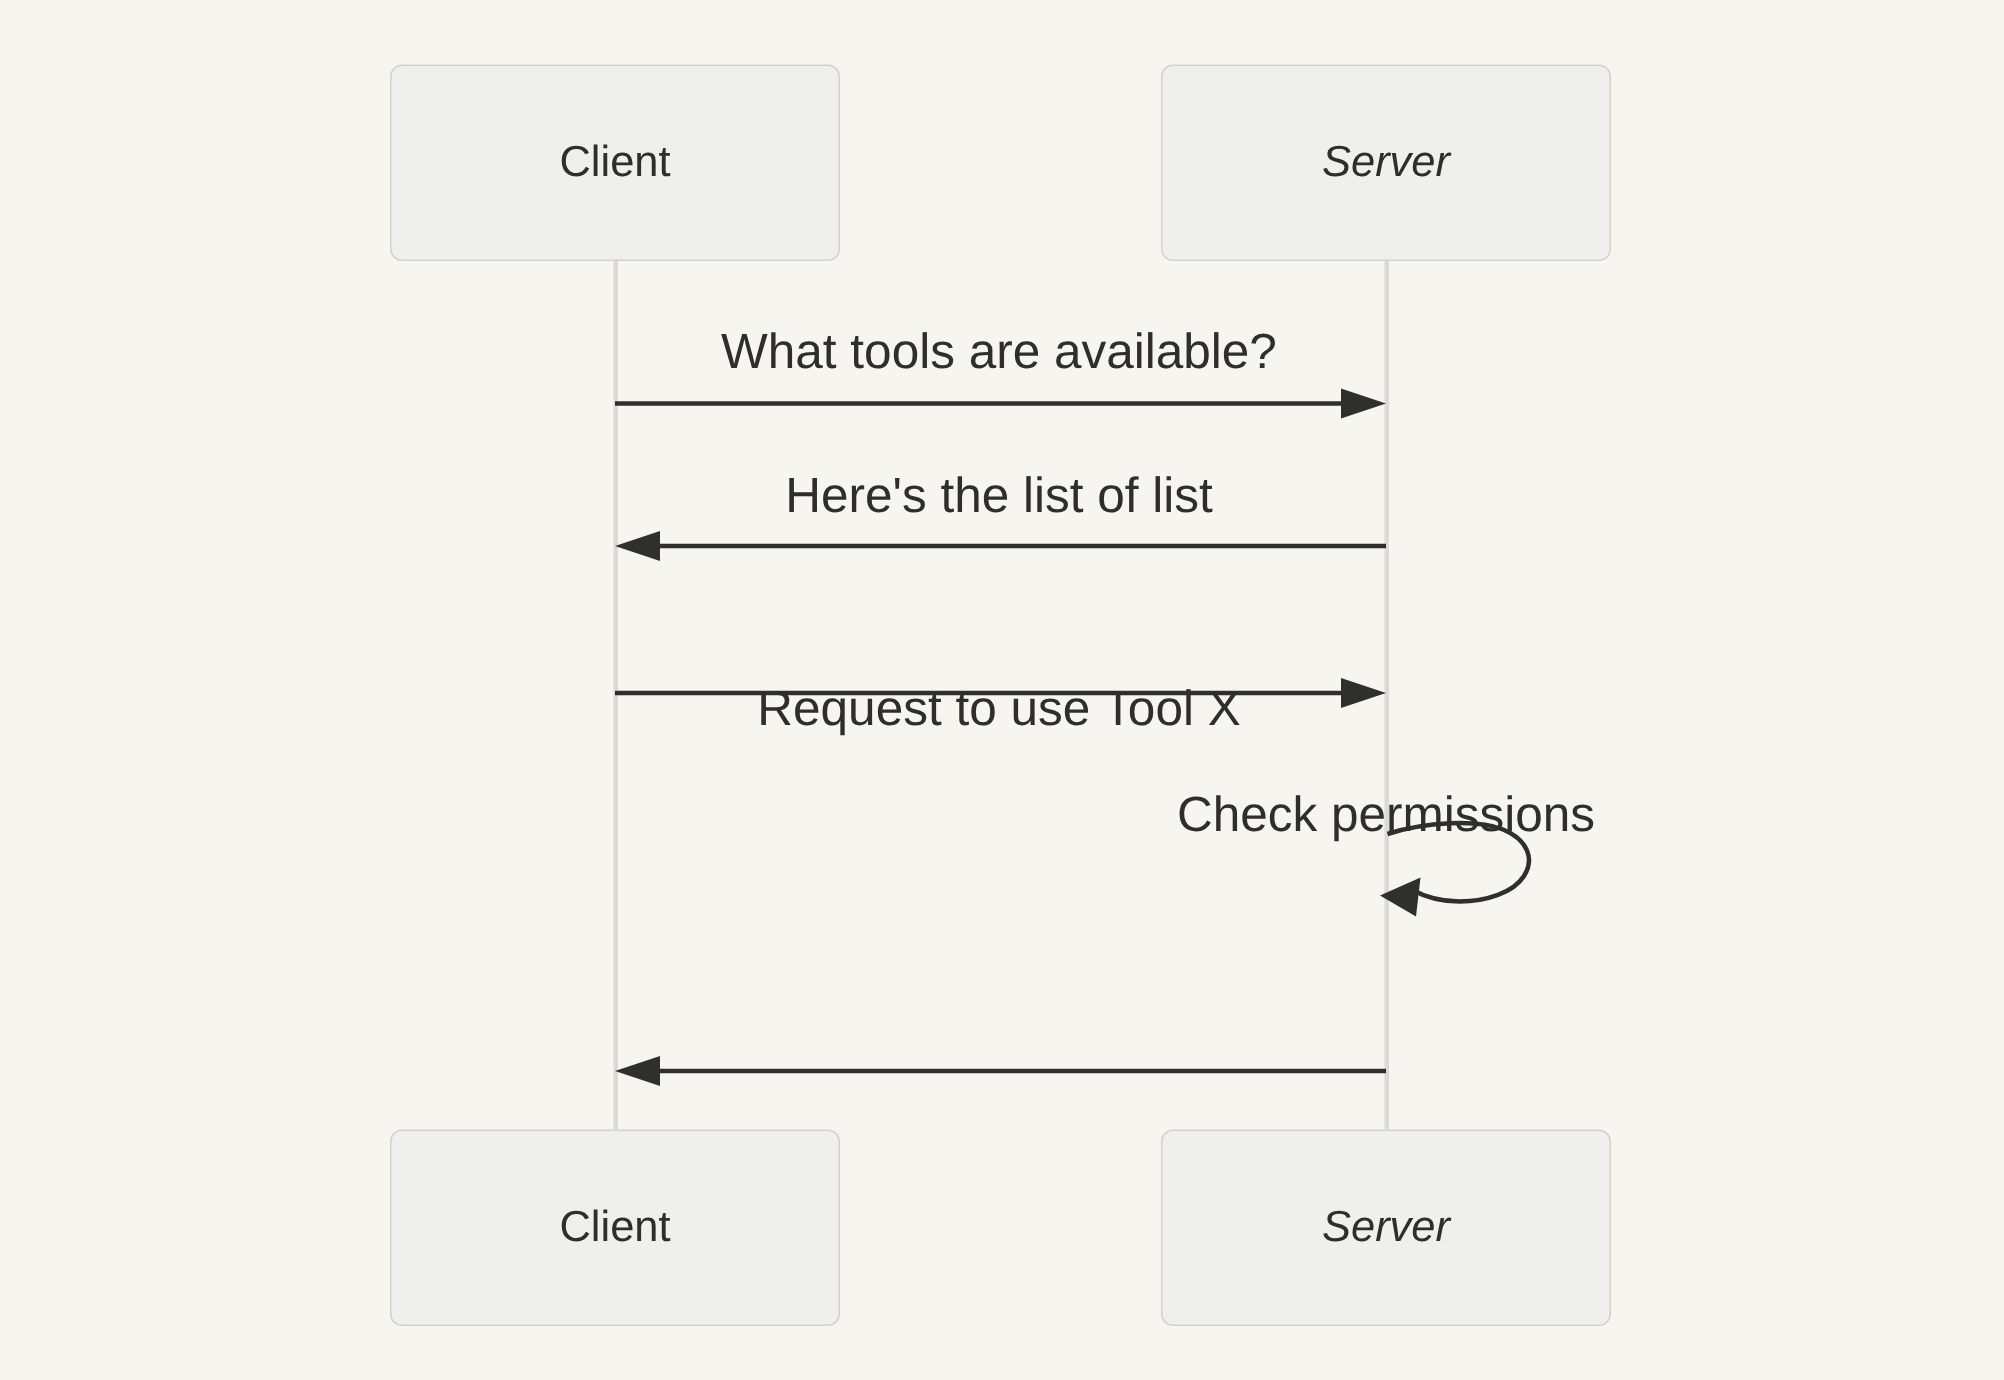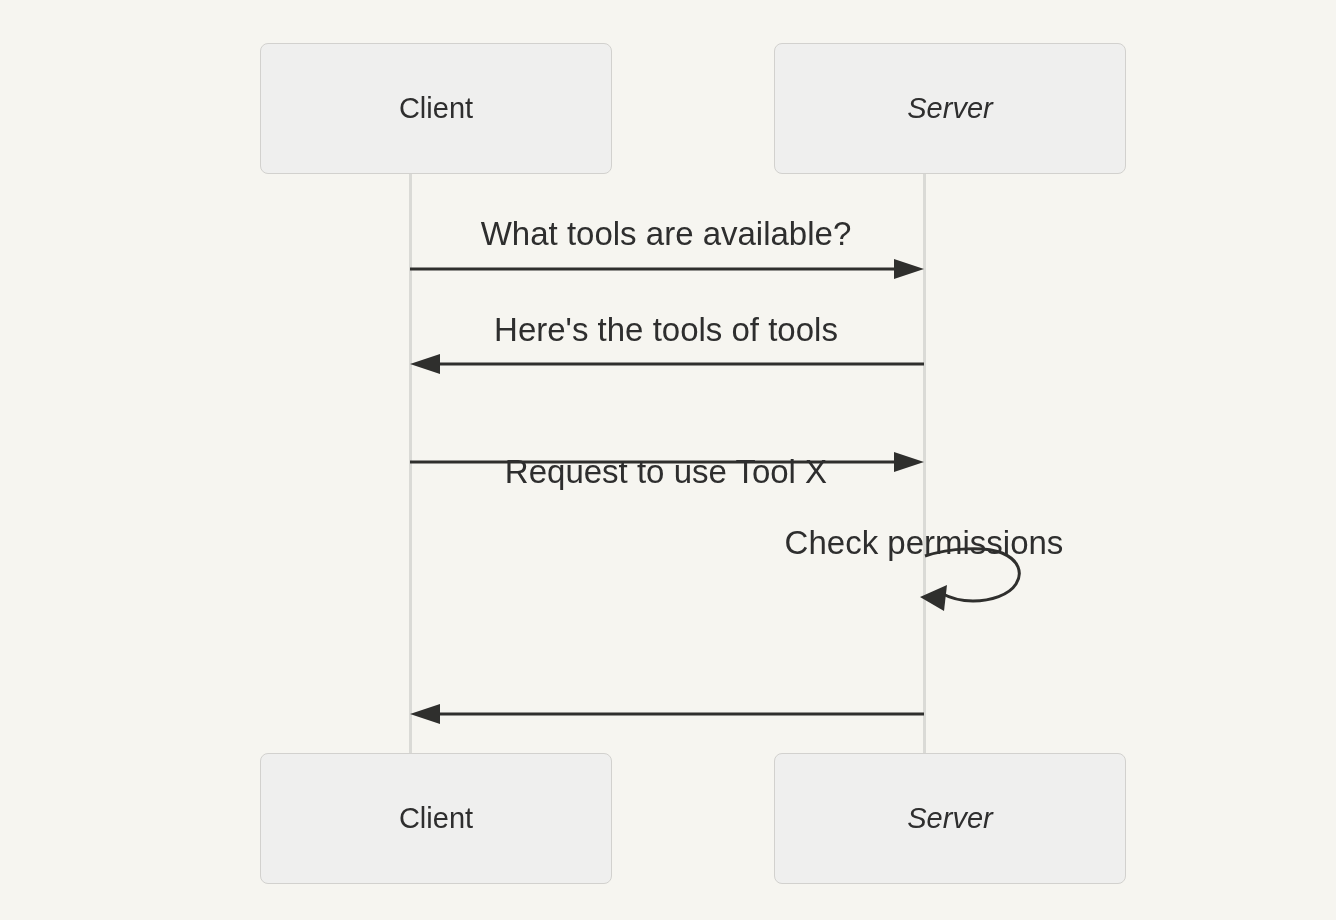--- a/index.html
+++ b/index.html
@@ -8,21 +8,21 @@
   .canvas {
     position: relative;
     width: 1336px;
     height: 920px;
     background: #f6f5f0;
     overflow: hidden;
   }
 
   .actor-box {
     position: absolute;
-    width: 352px;
+    width: 300px;
     height: 131px;
     background: #efefee;
     border: 1.5px solid #d2d1ce;
     border-radius: 8px;
     box-sizing: border-box;
     display: flex;
     align-items: center;
     justify-content: center;
     font-size: 29px;
     color: #2e2e2e;
@@ -120,17 +120,17 @@
     <span>Server</span>
   </div>
   <div class="actor-box bottom client">
     <span>Client</span>
   </div>
   <div class="actor-box bottom server">
     <span>Server</span>
   </div>
 
   <div class="msg-label msg-1">What tools are available?</div>
-  <div class="msg-label msg-2">Here's the tools of tools</div>
+  <div class="msg-label msg-2">Here's the list of list</div>
   <div class="msg-label msg-3">Request to use Tool X</div>
   <div class="msg-label msg-4 self">Check permissions</div>
 
 </div>
 
 </body></html>

